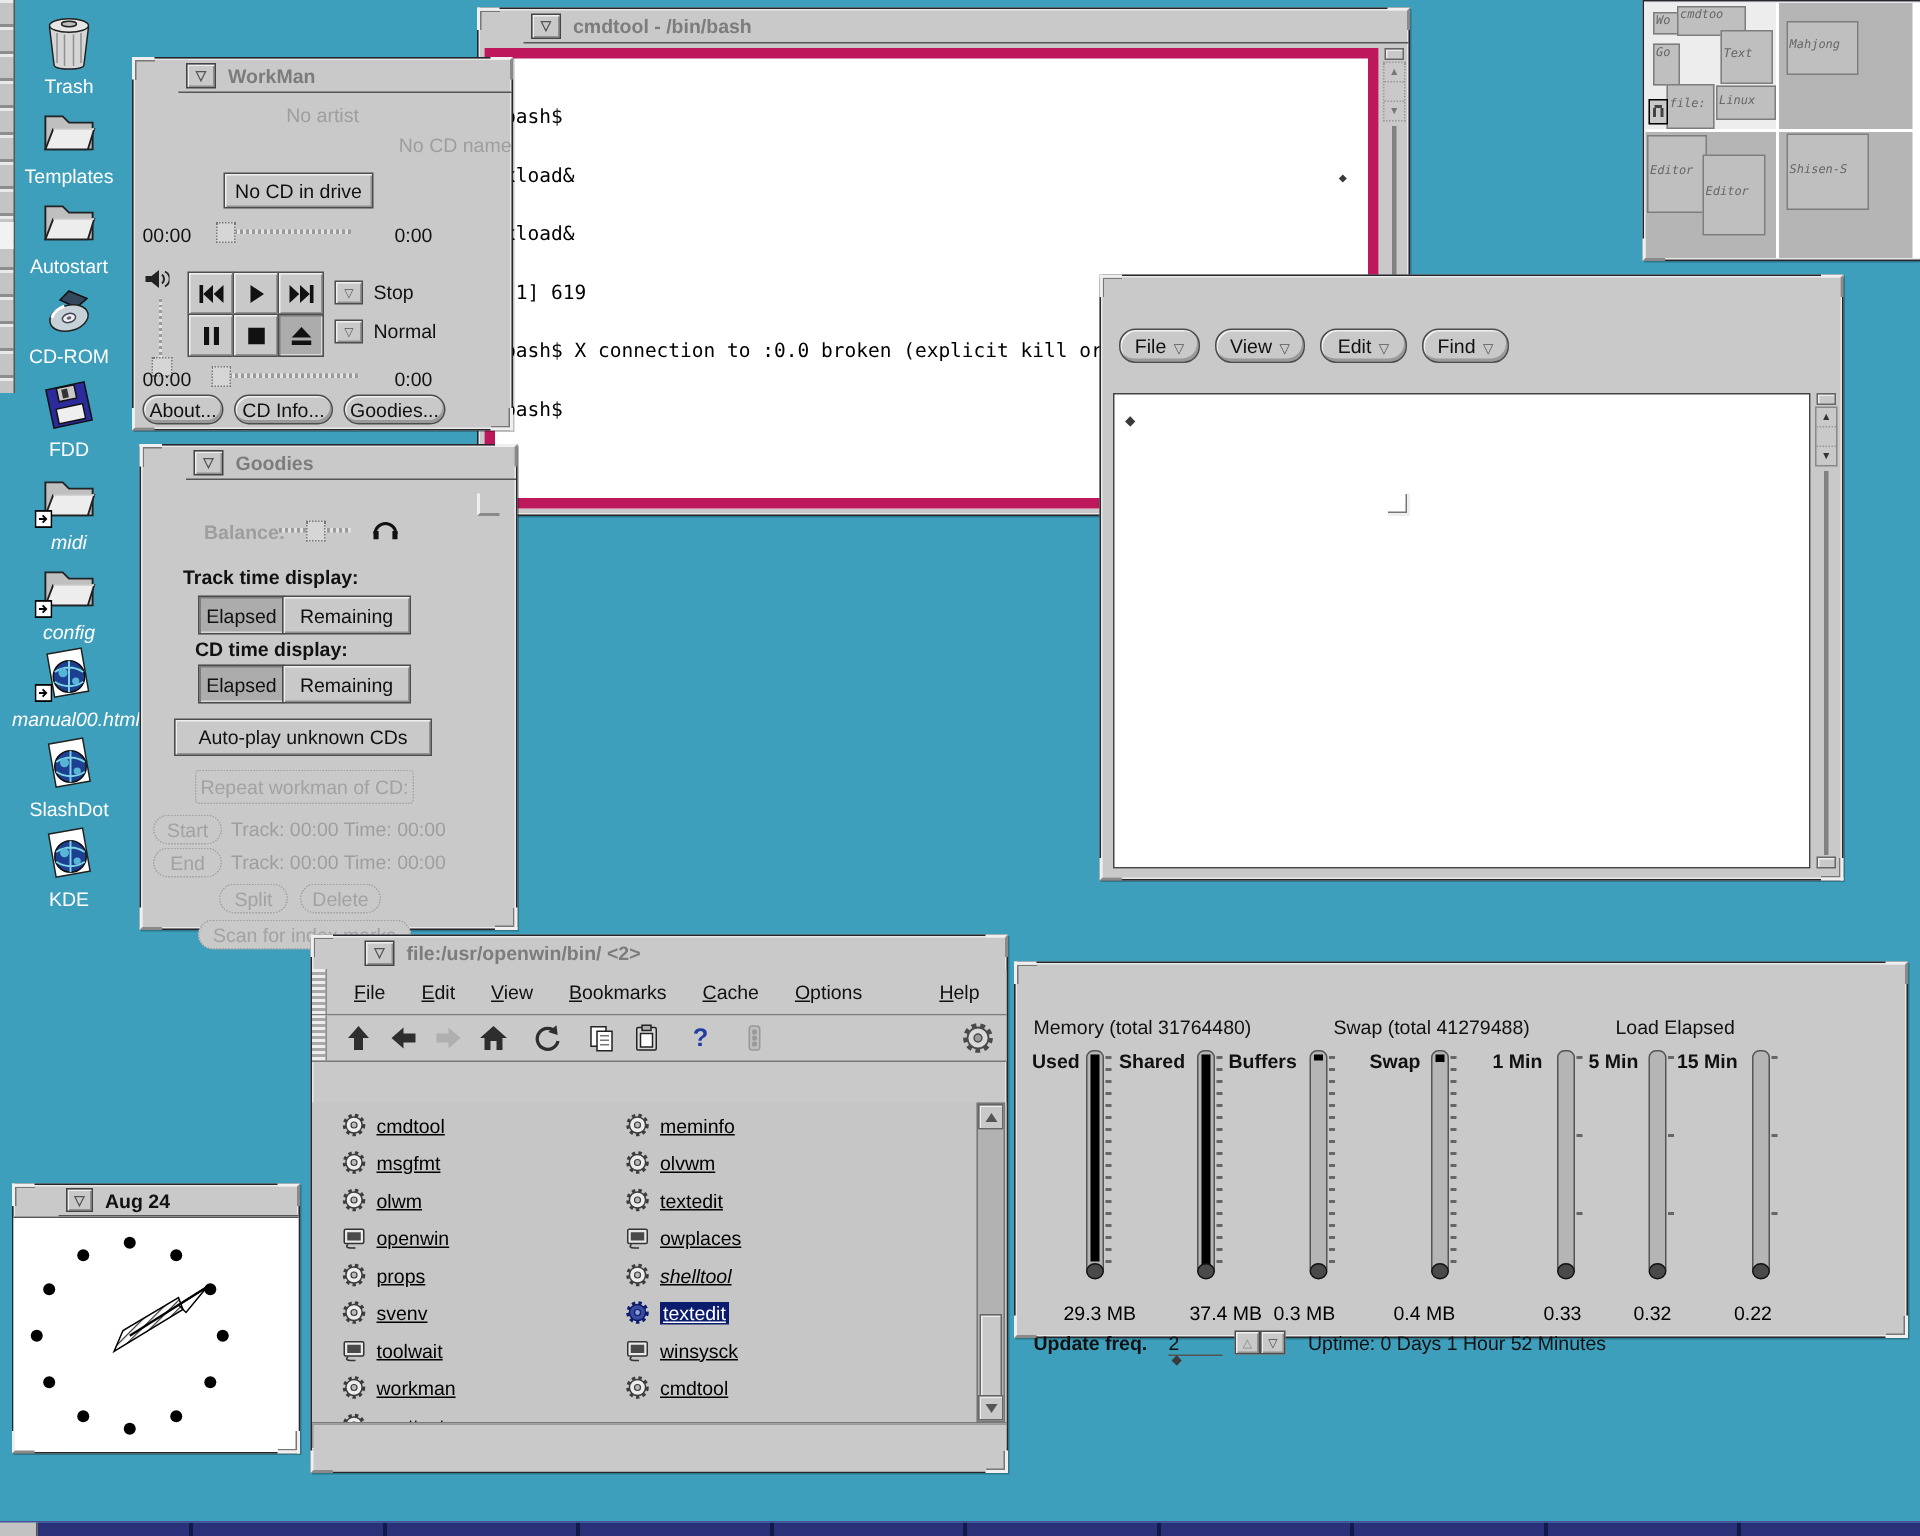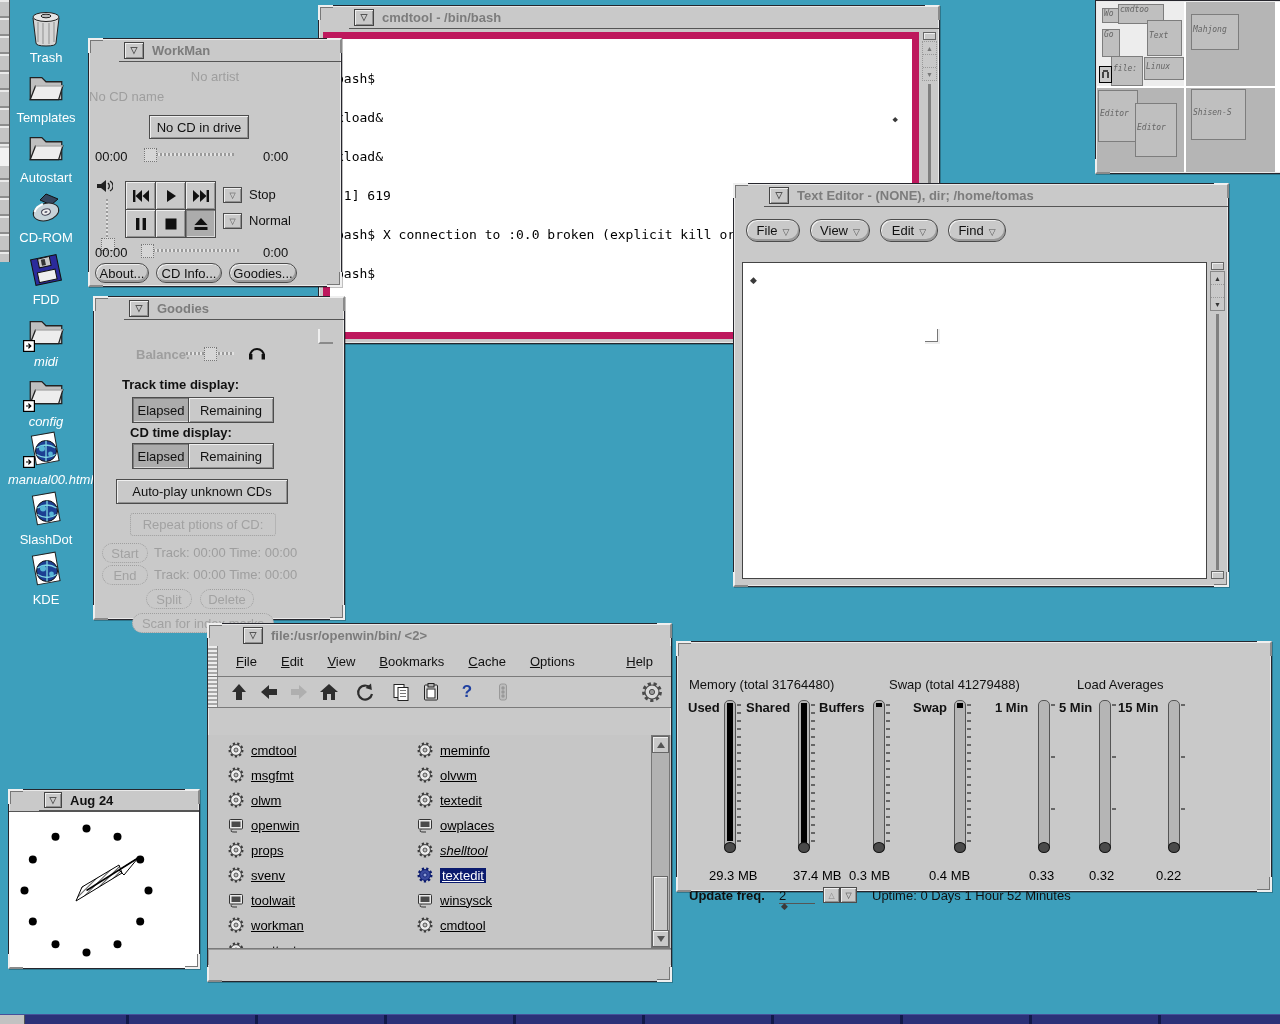--- a/index.html
+++ b/index.html
@@ -356,21 +356,21 @@
     <i class="cn tl"></i>
       <i class="cn tr"></i>
       <i class="cn bl"></i>
       <i class="cn br"></i>
     <div class="oltitle">
       <span class="olclose"></span>
       <span>WorkMan</span>
     </div>
     <div class="body" style="font-size:13px">
       <div class="graytext" style="position:absolute;top:8px;left:0;right:0;text-align:center">No artist</div>
-      <div class="graytext" style="position:absolute;top:28px;left:0;right:0;text-align:left">No CD name</div>
+      <div class="graytext" style="position:absolute;top:28px;left:0;right:0;text-align:right">No CD name</div>
       <div class="rbtn" style="left:60px;top:54px;width:98px;height:22px">No CD in drive</div>
       <span style="position:absolute;left:6px;top:88px">00:00</span>
       <div class="hslider" style="left:55px;top:87px;width:90px">
         <div class="track"></div>
           <div class="thumb" style="left:0"></div>
       </div>
       <span style="position:absolute;left:174px;top:88px">0:00</span>
       <svg width="18" height="18" style="position:absolute;left:6px;top:116px">
           <use href="#i-speaker"></use>
         </svg>
@@ -443,40 +443,36 @@
       <svg width="20" height="18" style="position:absolute;left:153px;top:24px">
           <use href="#i-headphones"></use>
         </svg>
       <div class="boldlbl" style="position:absolute;left:28px;top:58px">Track time display:</div>
       <div class="rbtn pressed" style="left:38px;top:78px;width:56px;height:24px">Elapsed</div>
       <div class="rbtn" style="left:94px;top:78px;width:84px;height:24px">Remaining</div>
       <div class="boldlbl" style="position:absolute;left:36px;top:106px">CD time display:</div>
       <div class="rbtn pressed" style="left:38px;top:124px;width:56px;height:24px">Elapsed</div>
       <div class="rbtn" style="left:94px;top:124px;width:84px;height:24px">Remaining</div>
       <div class="rbtn" style="left:22px;top:160px;width:170px;height:23px">Auto-play unknown CDs</div>
-      <div class="pill dis" style="left:36px;top:194px;width:144px;height:21px;border-radius:3px">Repeat ptions of CD:</div>
+      <div class="pill dis" style="left:36px;top:194px;width:144px;height:21px;border-radius:3px">Repeat workman of CD:</div>
       <div class="pill dis" style="left:8px;top:224px;width:44px;height:18px">Start</div>
       <span class="graytext" style="position:absolute;left:60px;top:226px;white-space:nowrap">Track: 00:00 Time: 00:00</span>
       <div class="pill dis" style="left:8px;top:246px;width:44px;height:18px">End</div>
       <span class="graytext" style="position:absolute;left:60px;top:248px;white-space:nowrap">Track: 00:00 Time: 00:00</span>
       <div class="pill dis" style="left:52px;top:270px;width:44px;height:18px">Split</div>
       <div class="pill dis" style="left:106px;top:270px;width:52px;height:18px">Delete</div>
       <div class="pill dis" style="left:38px;top:294px;width:140px;height:18px">Scan for index marks</div>
     </div>
   </div>
 
   <div class="olwin" style="left:733px;top:183px;width:464px;height:402px">
     <i class="cn tl"></i>
       <i class="cn tr"></i>
       <i class="cn bl"></i>
       <i class="cn br"></i>
-    <div class="oltitle">
-      <span class="olclose"></span>
-      <span>Text Editor - (NONE), dir; /home/tomas</span>
-    </div>
     <div class="body">
       <div class="pill" style="left:12px;top:13px;width:52px;height:21px">
           <span>File</span>
           <span class="dn"></span>
         </div>
       <div class="pill" style="left:76px;top:13px;width:58px;height:21px">
           <span>View</span>
           <span class="dn"></span>
         </div>
       <div class="pill" style="left:146px;top:13px;width:56px;height:21px">
@@ -698,21 +694,21 @@
   </div>
 
   <div class="olwin" style="left:676px;top:641px;width:564px;height:249px">
     <i class="cn tl"></i>
       <i class="cn tr"></i>
       <i class="cn bl"></i>
       <i class="cn br"></i>
     <div class="body">
       <span style="position:absolute;left:12px;top:13px">Memory   (total 31764480)</span>
       <span style="position:absolute;left:212px;top:13px">Swap (total 41279488)</span>
-      <span style="position:absolute;left:400px;top:13px">Load Averages</span>
+      <span style="position:absolute;left:400px;top:13px">Load Elapsed</span>
 
       <span class="glabel" style="left:11px;top:36px">Used</span>
       <span class="glabel" style="left:69px;top:36px">Shared</span>
       <span class="glabel" style="left:142px;top:36px">Buffers</span>
       <span class="glabel" style="left:236px;top:36px">Swap</span>
       <span class="glabel" style="left:318px;top:36px">1 Min</span>
       <span class="glabel" style="left:382px;top:36px">5 Min</span>
       <span class="glabel" style="left:441px;top:36px">15 Min</span>
 
       <div class="gtrack" style="left:47px;top:36px;height:146px">

